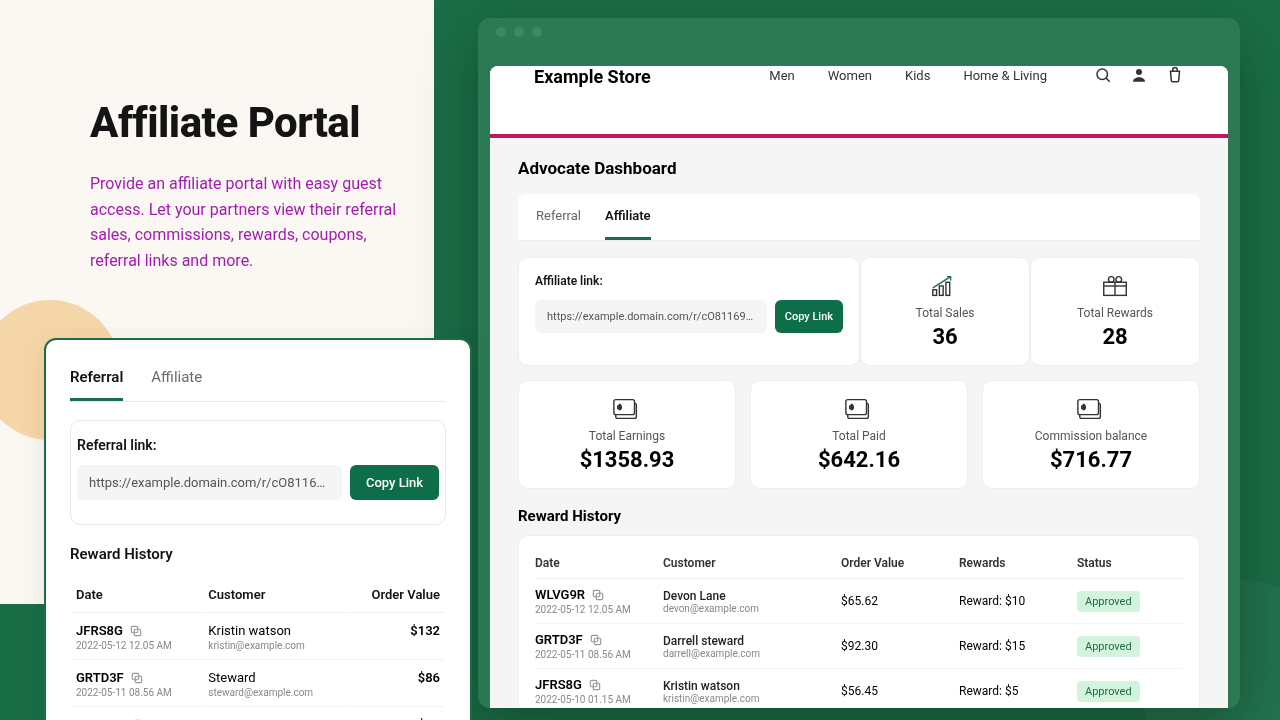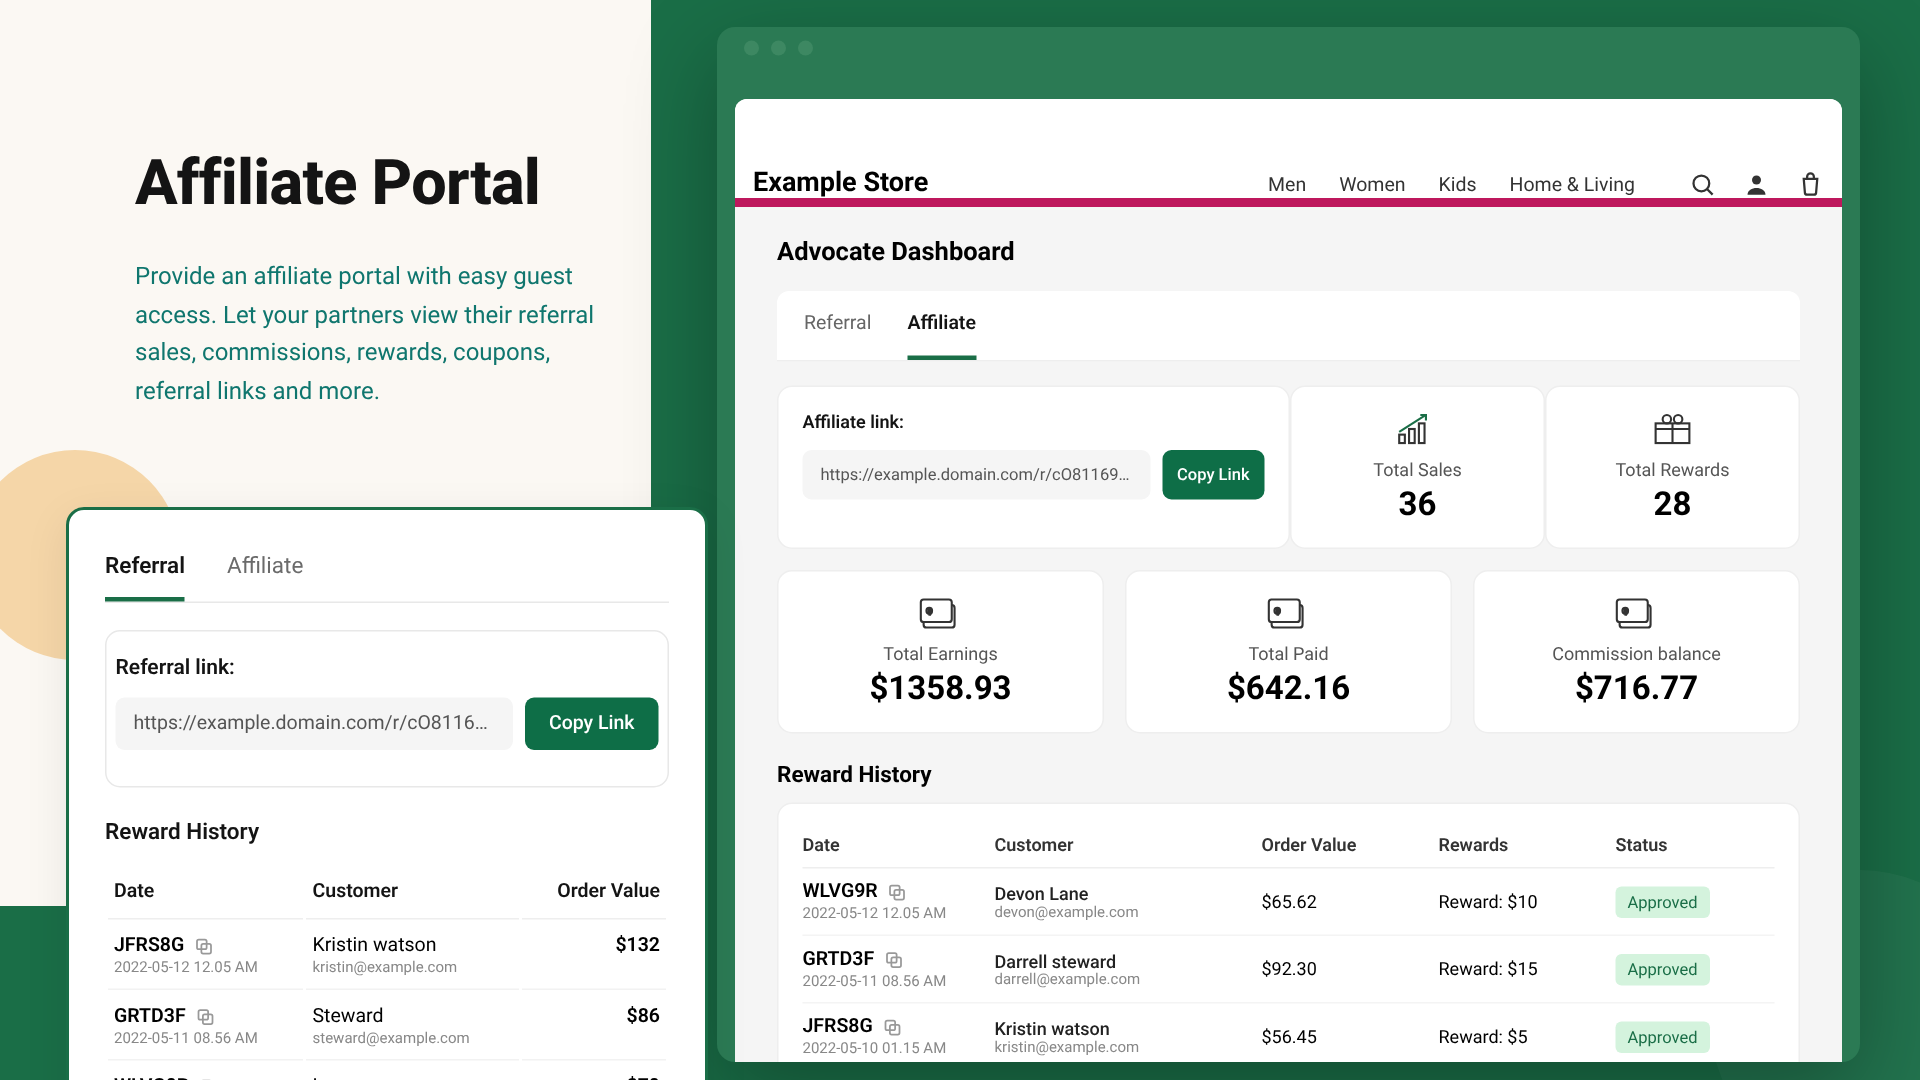--- a/index.html
+++ b/index.html
@@ -1,21 +1,21 @@
 <!DOCTYPE html>
 <html><head>
 <meta charset="utf-8">
 <style>
 *{box-sizing:border-box;margin:0;padding:0;font-family:-apple-system,BlinkMacSystemFont,"Segoe UI",Roboto,sans-serif}
 body{width:1280px;height:720px;overflow:hidden;position:relative;background:#1a6e47}
 .left-panel{position:absolute;left:0;top:0;width:434px;height:604px;background:#fbf8f3;padding:0}
 .orange-circle{position:absolute;width:140px;height:140px;border-radius:50%;background:#f5d6a8;left:-20px;top:300px;z-index:0}
 .left-content{position:relative;z-index:1;padding:98px 0 0 90px}
 .left-title{font-size:42px;font-weight:800;color:#141414;letter-spacing:-0.5px}
-.left-desc{margin-top:24px;font-size:16px;line-height:1.6;color:#0f766e;max-width:310px}
+.left-desc{margin-top:24px;font-size:16px;line-height:1.6;color:#a21caf;max-width:310px}
 .left-card{position:absolute;left:44px;top:338px;width:428px;background:#fff;border:2px solid #1a6e47;border-radius:12px;padding:28px 24px 0;z-index:2;box-shadow:0 8px 30px rgba(0,0,0,.08)}
 .tabs{display:flex;gap:28px;border-bottom:1px solid #e8e8e8;margin-bottom:18px}
 .tab{padding-bottom:12px;font-size:15px;color:#6b6b6b;cursor:pointer;border-bottom:3px solid transparent}
 .tab.active{color:#141414;font-weight:600;border-bottom-color:#1a6e47}
 .link-box{border:1px solid #e8e8e8;border-radius:10px;padding:16px 6px 24px;margin-bottom:20px}
 .link-label{font-size:14px;font-weight:600;color:#141414;margin-bottom:12px}
 .link-row{display:flex;gap:8px}
 .link-input{flex:1;background:#f5f5f5;border:none;border-radius:6px;padding:10px 12px;font-size:13px;color:#555;overflow:hidden;text-overflow:ellipsis;white-space:nowrap}
 .copy-btn{background:#0e6e47;color:#fff;border:none;border-radius:6px;padding:10px 16px;font-size:13px;font-weight:500;cursor:pointer}
 .section-title{font-size:15px;font-weight:600;color:#141414;margin-bottom:12px}
@@ -23,23 +23,23 @@
 .tbl thead th{text-align:left;font-weight:600;color:#141414;padding:10px 4px;border-bottom:1px solid #eee}
 .tbl thead th:last-child{text-align:right}
 .tbl tbody td{padding:8px 4px;vertical-align:top;border-bottom:1px solid #f2f2f2}
 .tbl tbody td:last-child{text-align:right;font-weight:600}
 .code-row{display:flex;align-items:center;gap:6px;font-weight:600;font-size:13px}
 .sub{font-size:10px;color:#888;margin-top:2px}
 .right-window{position:absolute;left:478px;top:18px;width:762px;height:690px;background:#2b7a54;border-radius:12px;box-shadow:0 20px 60px rgba(0,0,0,.3);overflow:hidden}
 .win-bar{height:28px;display:flex;align-items:center;gap:8px;padding-left:18px}
 .dot{width:10px;height:10px;border-radius:50%;background:#3d8862}
 .browser{position:absolute;left:12px;right:12px;top:48px;bottom:0;background:#f5f5f5;border-radius:8px 8px 0 0;overflow:hidden}
-.store-header{background:#fff;height:72px;display:flex;align-items:flex-end;justify-content:space-between;padding:0 12px;border-bottom:6px solid #be185d}
+.store-header{background:#fff;height:72px;display:flex;align-items:flex-start;justify-content:space-between;padding:0 44px;border-bottom:4px solid #be185d}
 .store-name{font-size:18px;font-weight:700}
-.nav{display:flex;align-items:center;gap:22px;font-size:13px;color:#333}
+.nav{display:flex;align-items:center;gap:33px;font-size:13px;color:#333}
 .nav-icons{display:flex;gap:18px;margin-left:14px;align-items:center}
 .icn{width:18px;height:18px}
 .dash{padding:20px 28px}
 .dash-title{font-size:17px;font-weight:700;margin-bottom:16px}
 .dash-tabs{background:#fff;border-radius:8px 8px 0 0;display:flex;gap:24px;padding:0 18px;border-bottom:1px solid #eee}
 .dtab{padding:14px 0;font-size:13px;color:#666;cursor:pointer;border-bottom:3px solid transparent}
 .dtab.active{color:#141414;font-weight:600;border-bottom-color:#1a6e47}
 .grid-top{display:grid;grid-template-columns:1fr 170px 170px;margin-top:16px}
 .card{background:#fff;border-radius:10px;padding:16px;border:1px solid #eee}
 .card-center{text-align:center;display:flex;flex-direction:column;align-items:center;justify-content:center}

